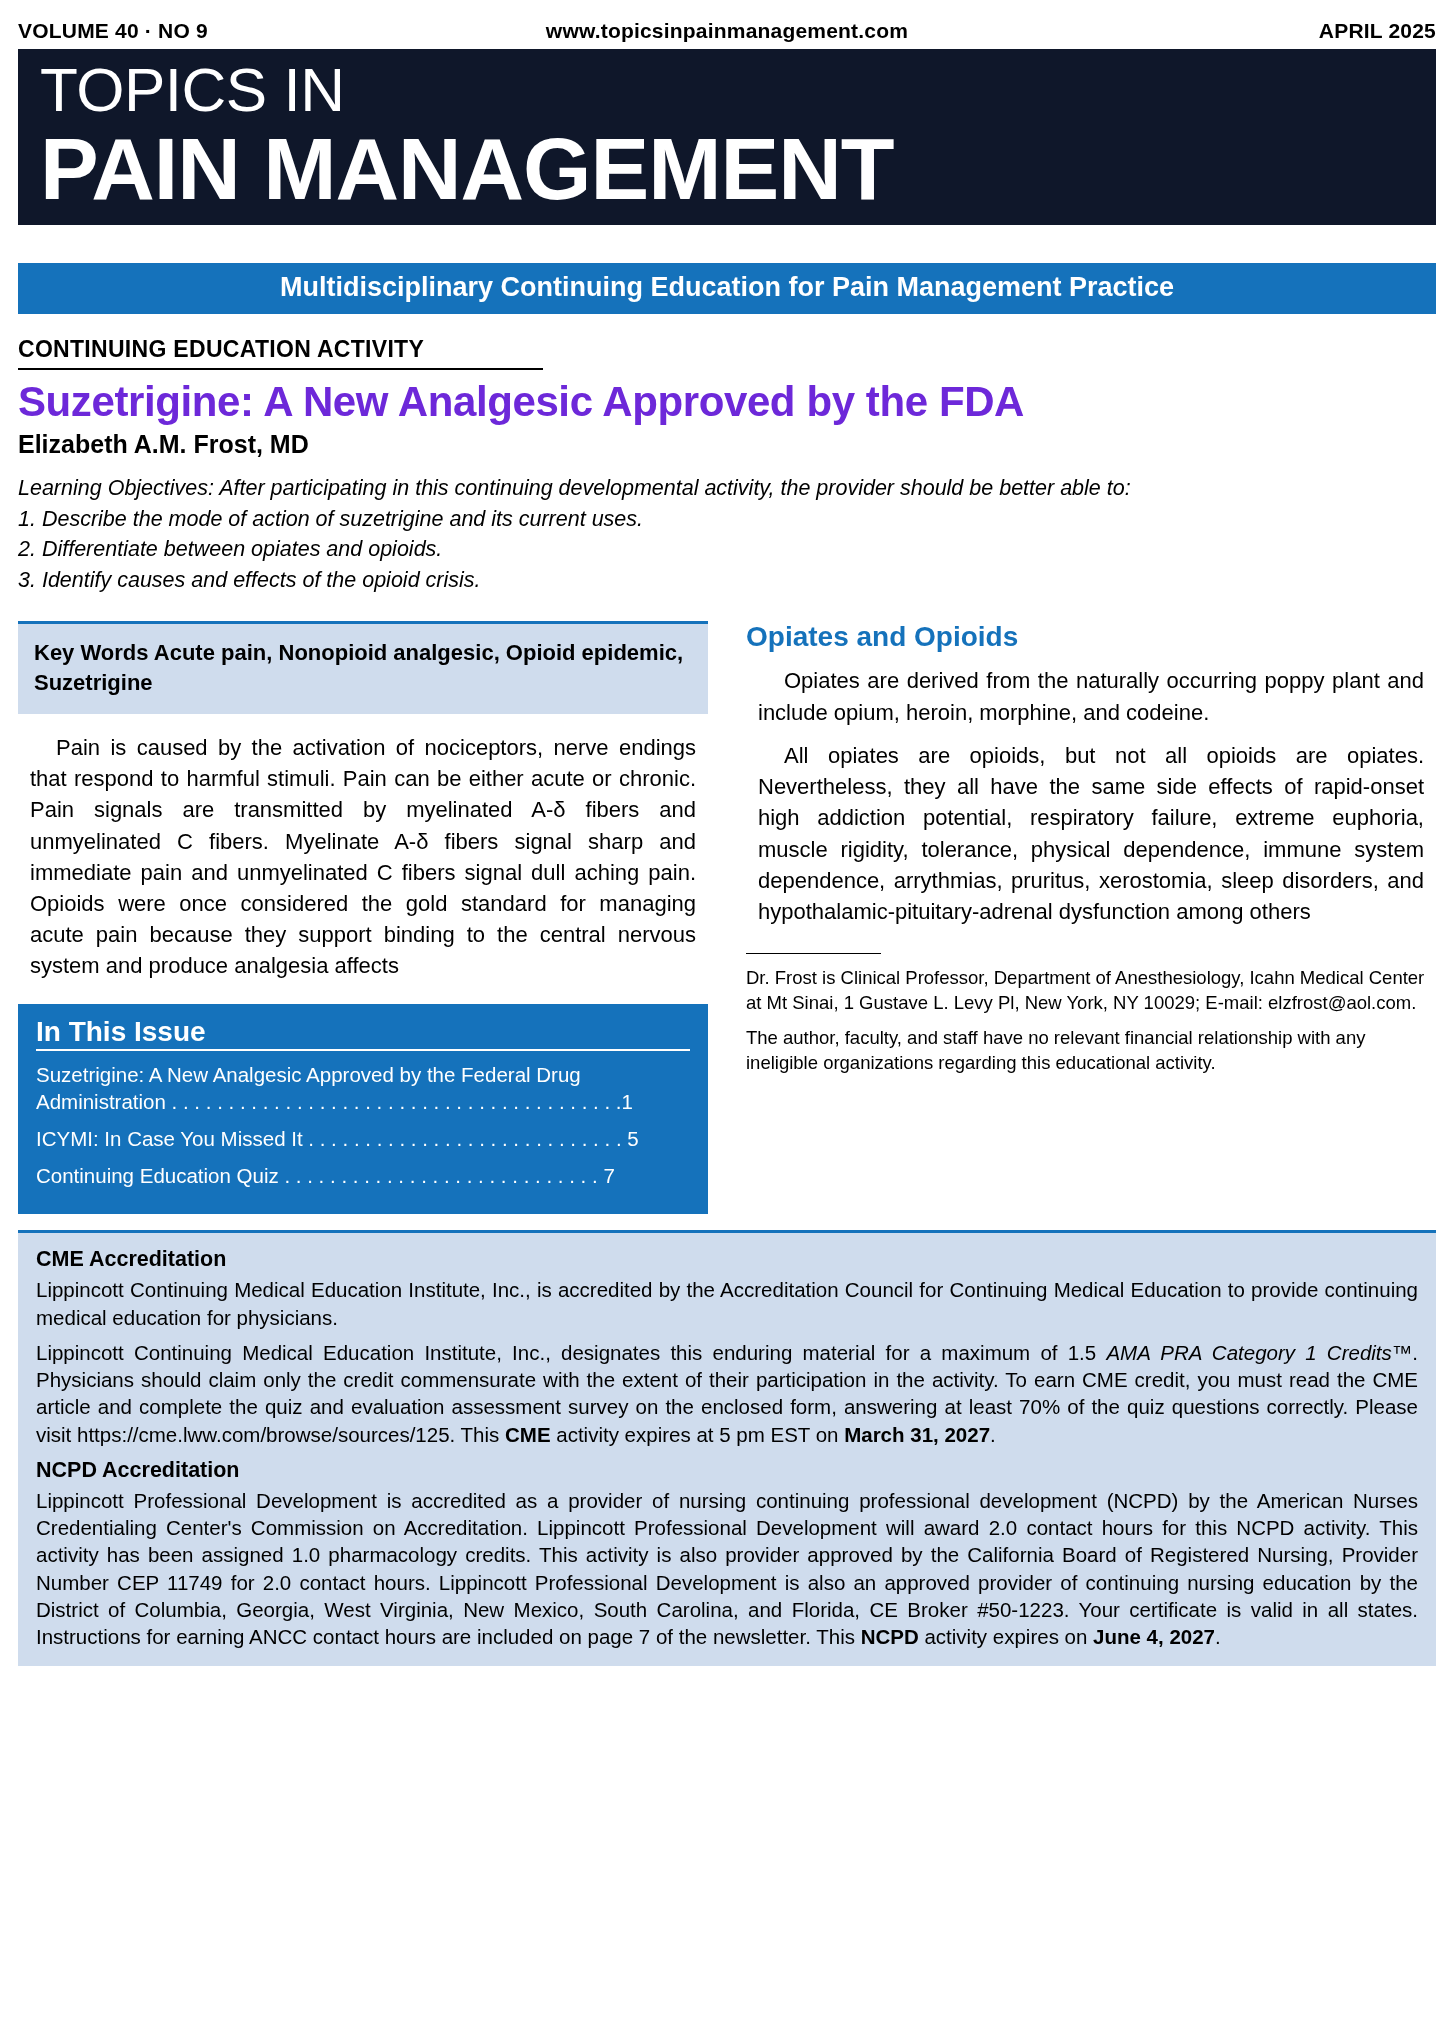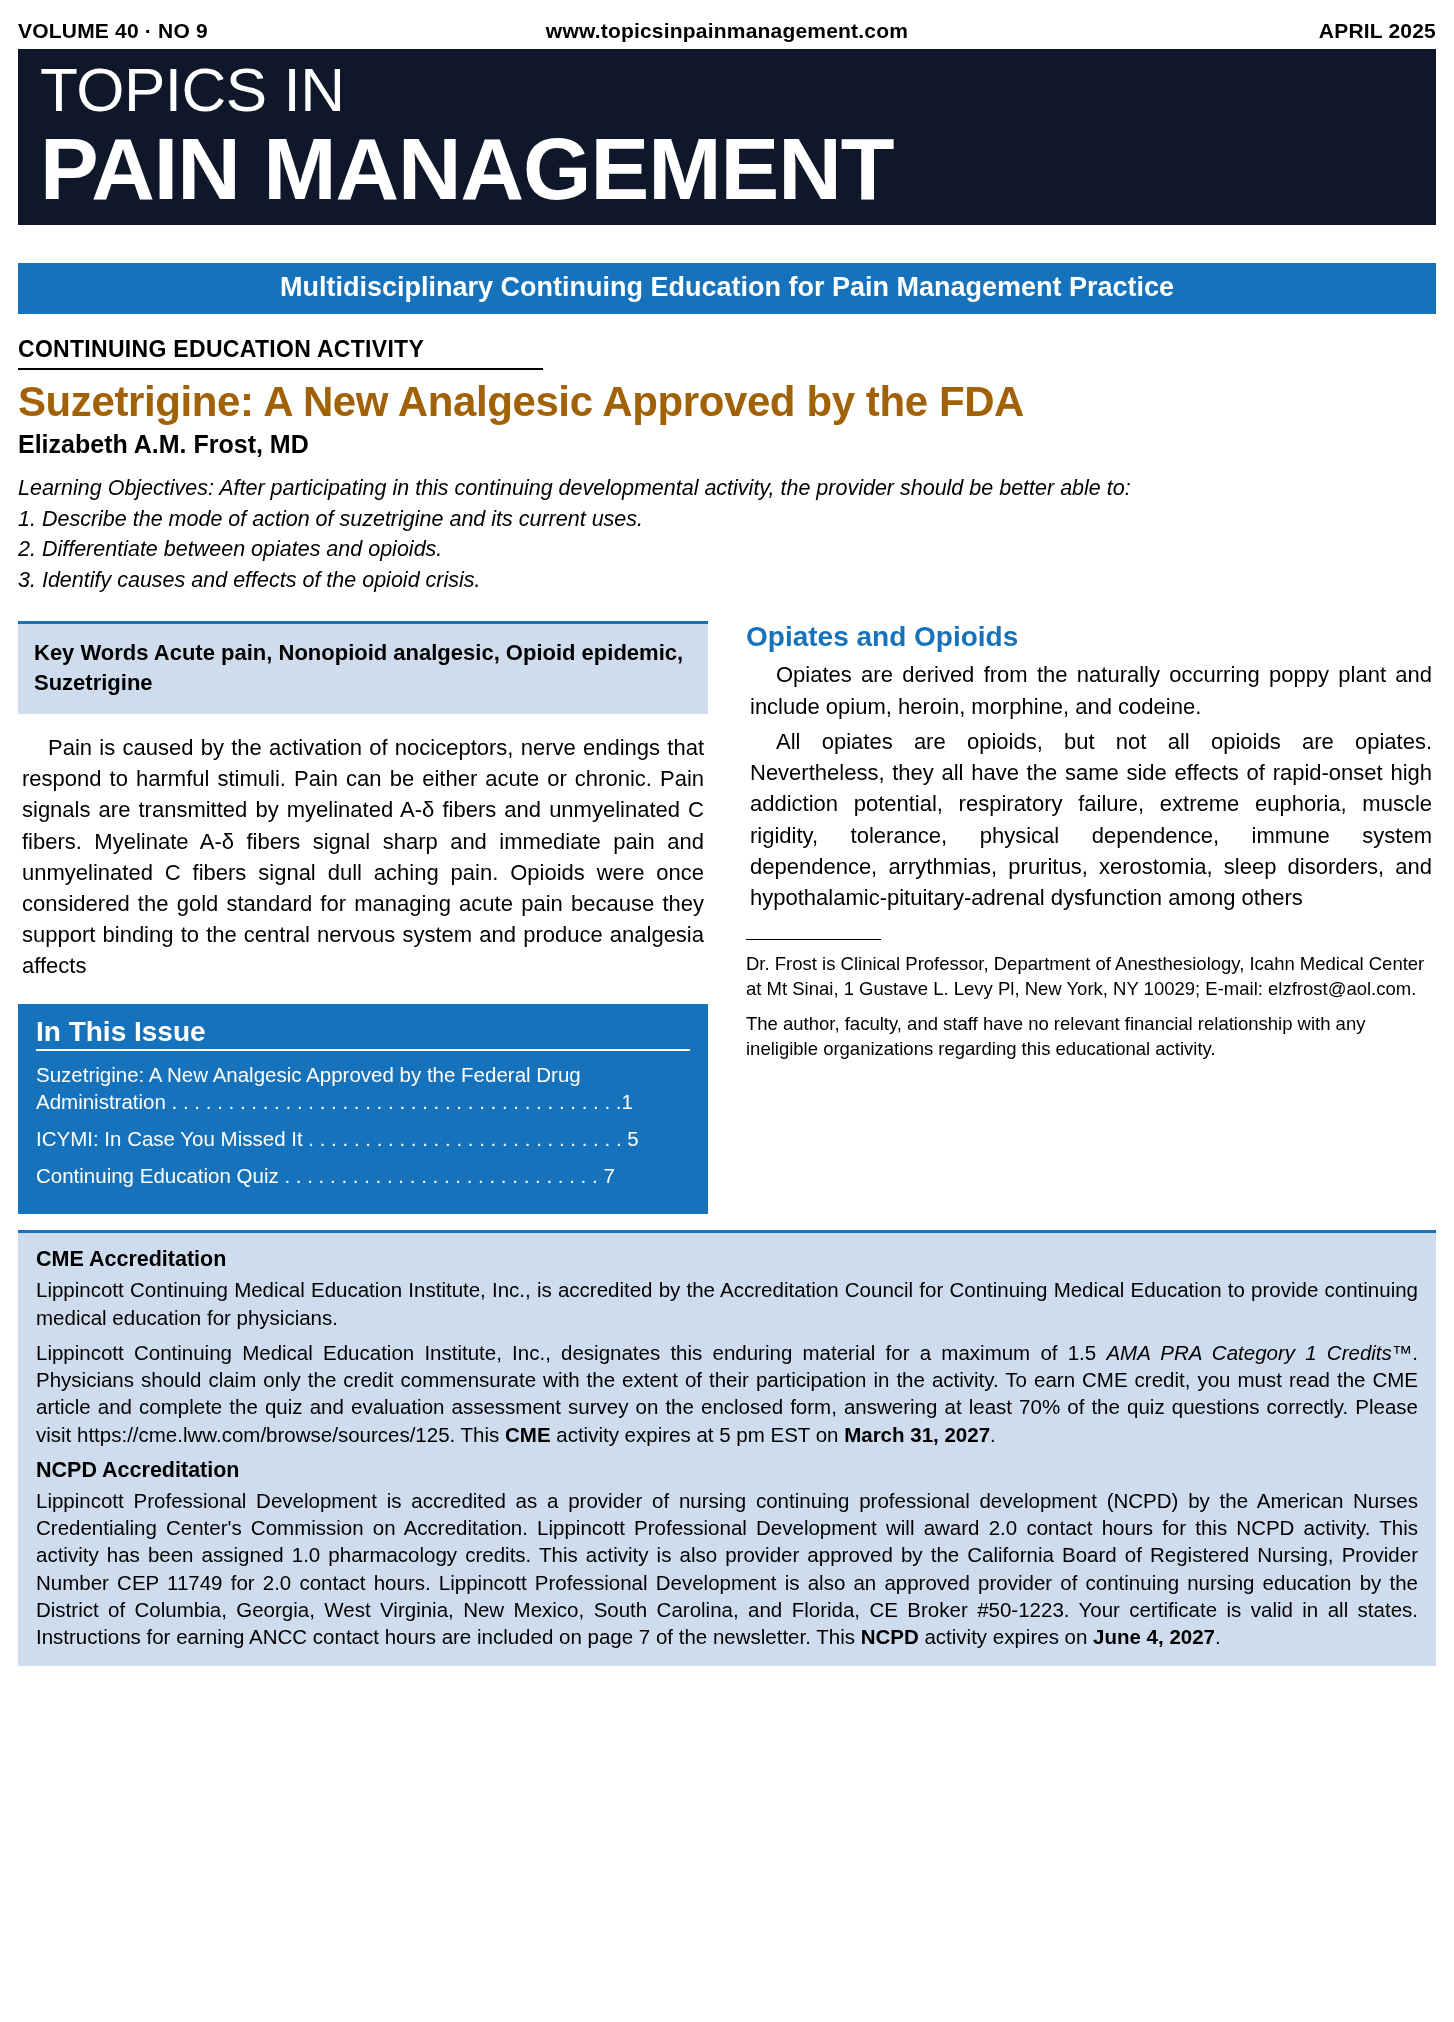--- a/index.html
+++ b/index.html
@@ -83,21 +83,21 @@
     font-weight: bold;
     letter-spacing: 0.3px;
     padding-bottom: 5px;
   }
   .ce-rule {
     border-bottom: 2px solid #000;
     width: 525px;
     margin-bottom: 8px;
   }
   .article-title {
-    color: #a16207;
+    color: #6d28d9;
     font-size: 42px;
     font-weight: bold;
     letter-spacing: -0.4px;
     margin: 6px 0 4px 0;
   }
   .author {
     font-size: 25px;
     font-weight: bold;
     margin-bottom: 14px;
   }
@@ -123,21 +123,21 @@
     font-weight: bold;
     line-height: 1.35;
     border-top: 3px solid #1572bb;
   }
   .body-text {
     font-size: 22px;
     line-height: 1.42;
     text-align: justify;
     margin-top: 18px;
   }
-  .body-text p { margin: 4px; text-indent: 26px; }
+  .body-text p { margin: 12px; text-indent: 26px; }
 
   
   .issue-box {
     background: #1572bb;
     color: #ffffff;
     margin-top: 22px;
     padding: 12px 18px 16px 18px;
   }
   .issue-title {
     font-size: 28px;

